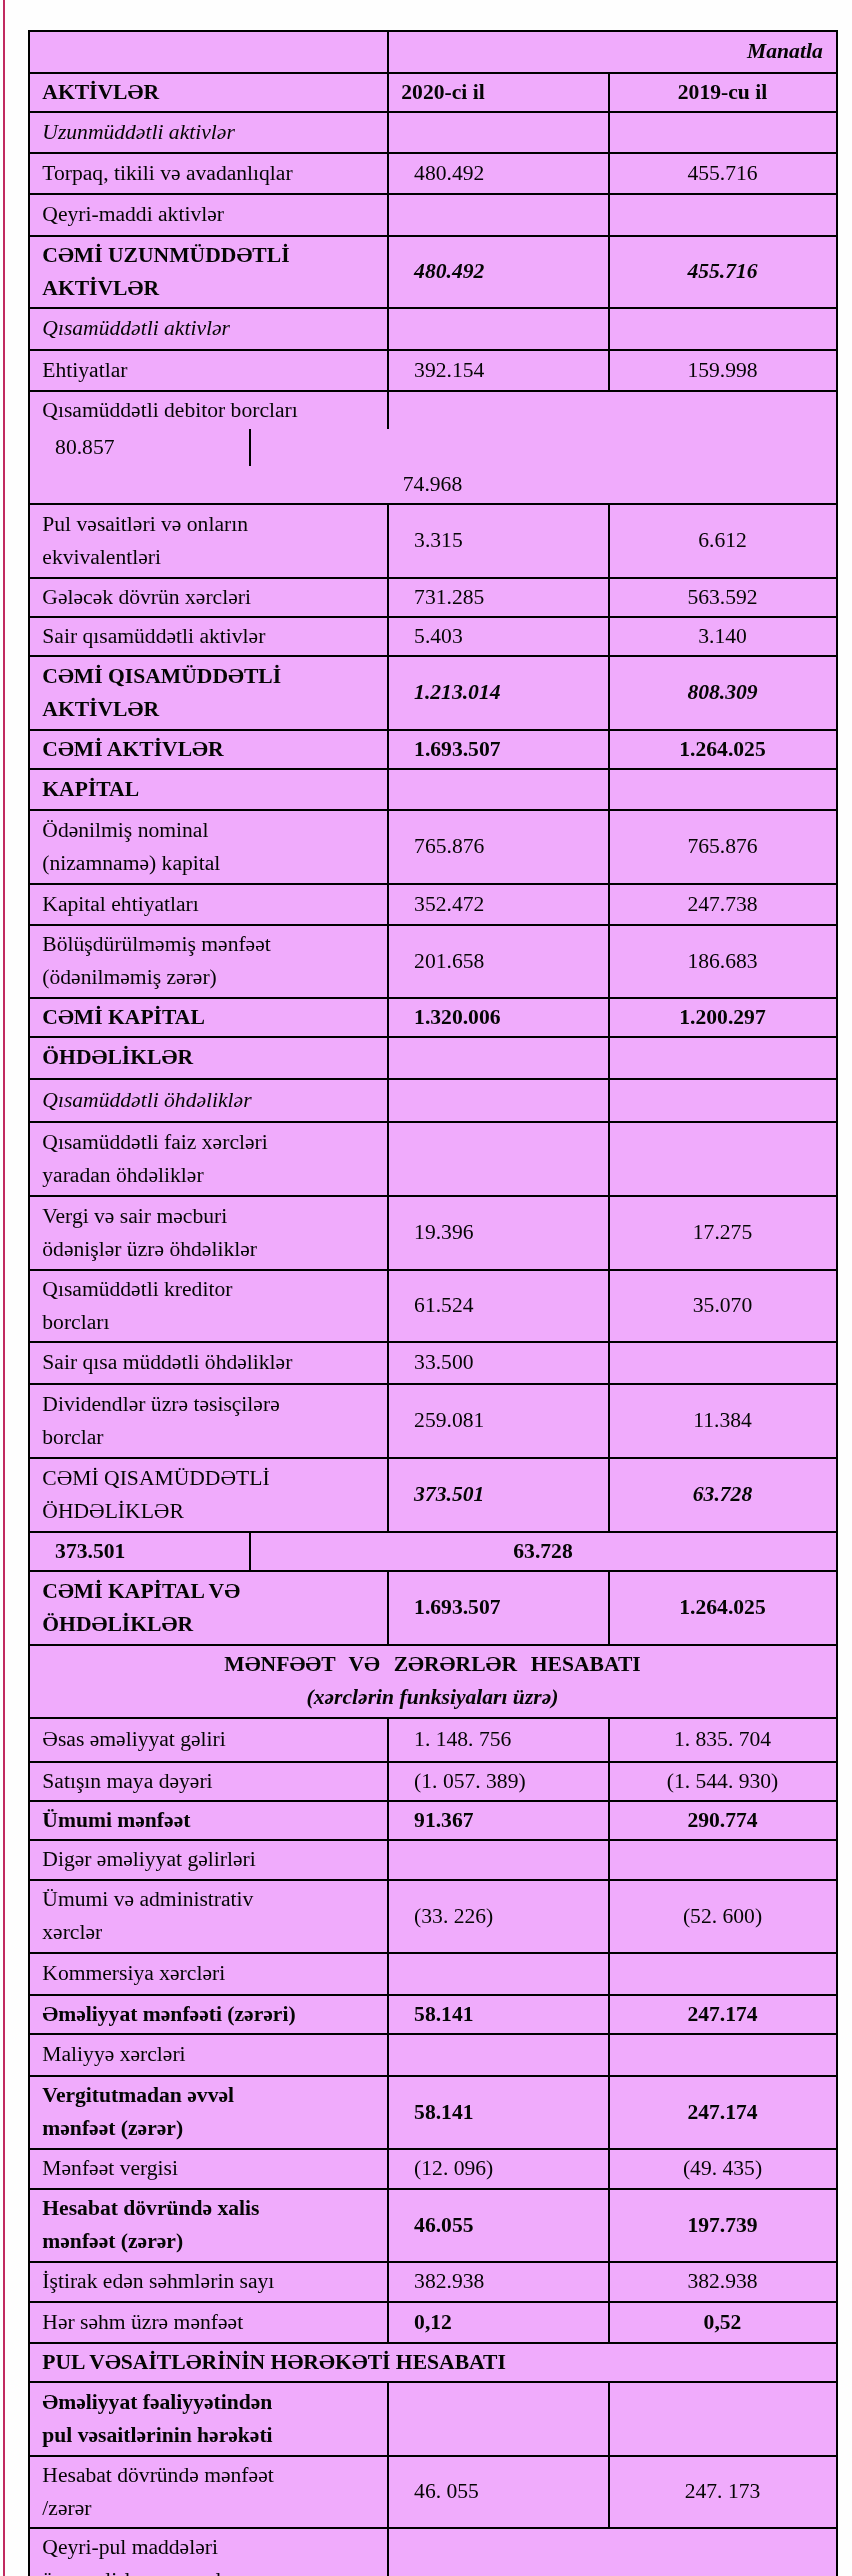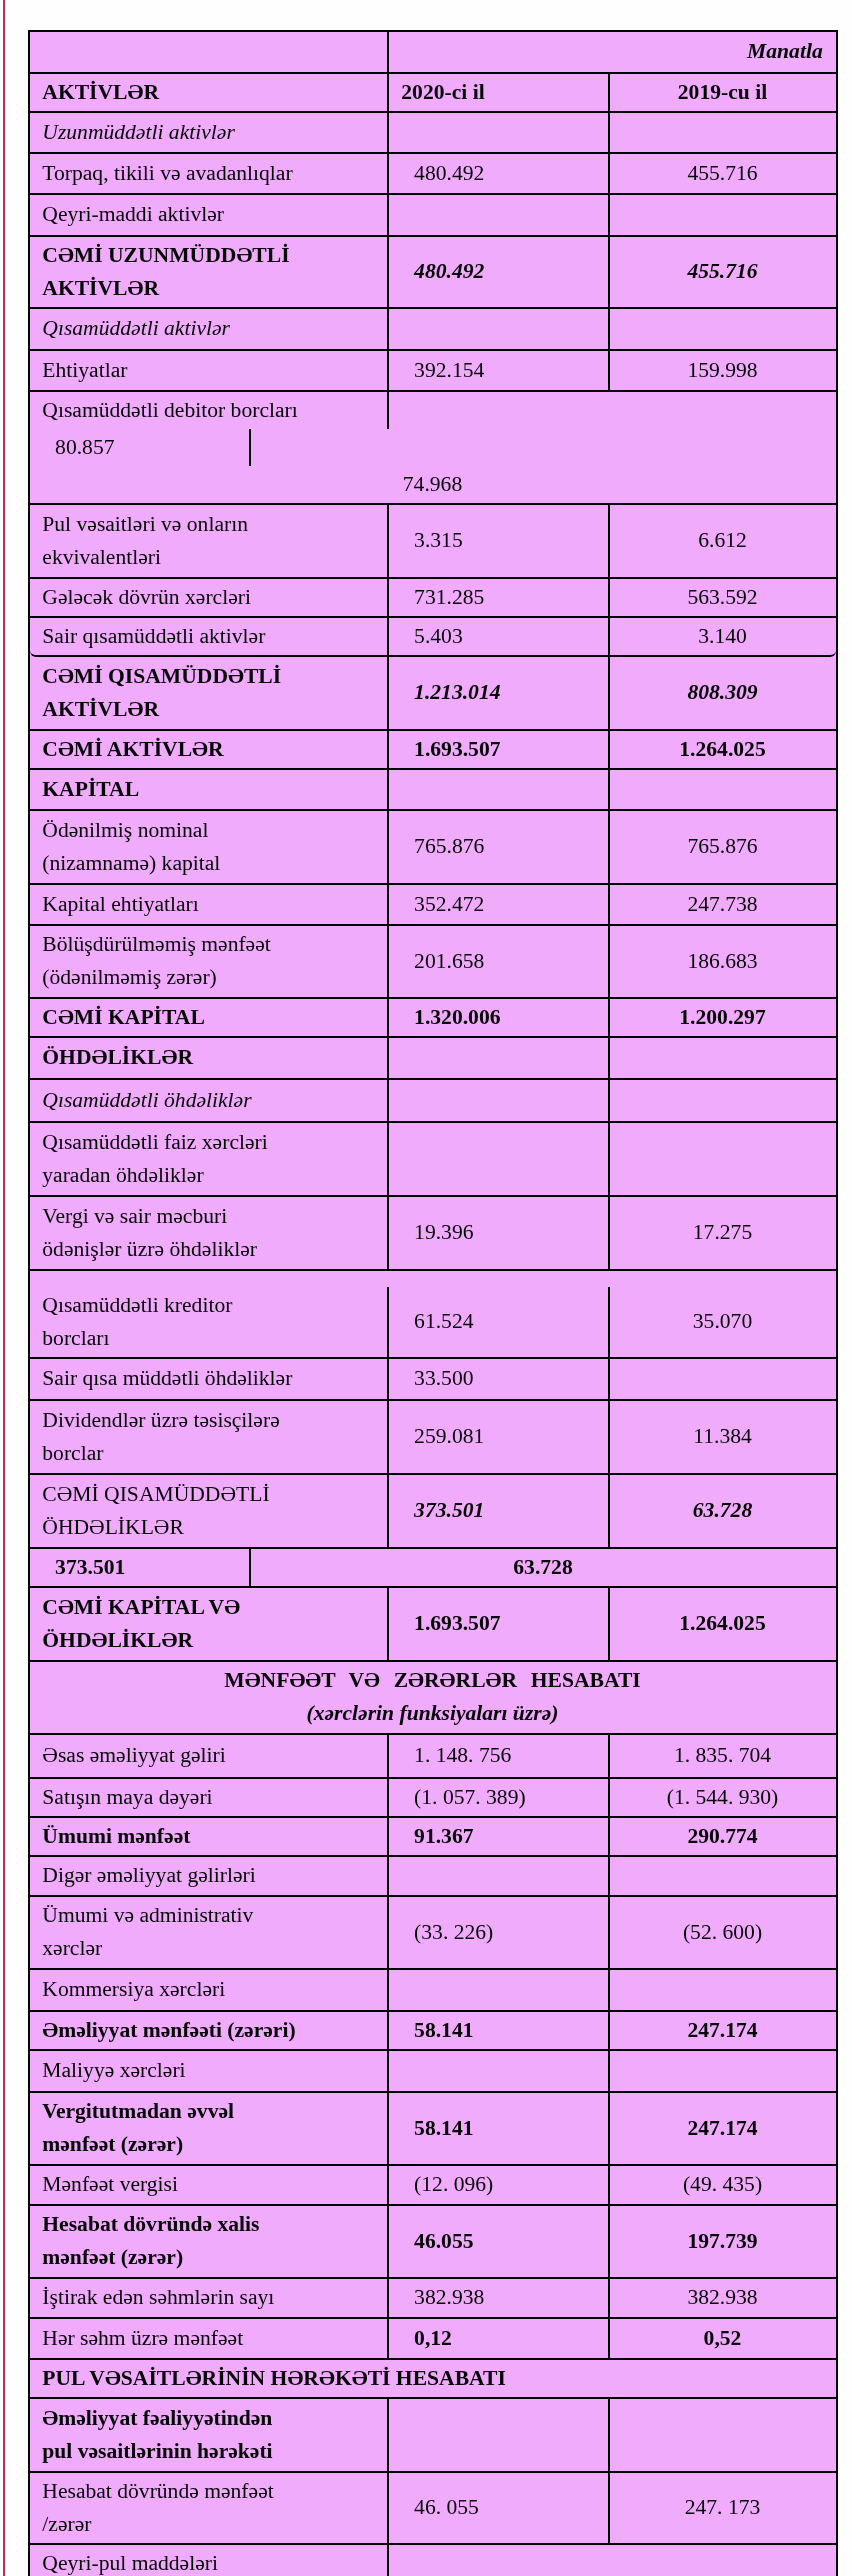--- a/index.html
+++ b/index.html
@@ -81,21 +81,21 @@
       <div class="cell c1">Pul vəsaitləri və onların
 ekvivalentləri</div>
       <div class="cell c2">3.315</div>
       <div class="cell c3">6.612</div>
     </div>
     <div class="row" style="min-height: 39px;">
       <div class="cell c1">Gələcək dövrün xərcləri</div>
       <div class="cell c2">731.285</div>
       <div class="cell c3">563.592</div>
     </div>
-    <div class="row" style="min-height: 39px; border-radius: 6px;">
+    <div class="row" style="min-height: 39px;">
       <div class="cell c1">Sair qısamüddətli aktivlər</div>
       <div class="cell c2">5.403</div>
       <div class="cell c3">3.140</div>
     </div>
     <div class="row" style="min-height: 74px;">
       <div class="cell c1 b">CƏMİ QISAMÜDDƏTLİ
 AKTİVLƏR</div>
       <div class="cell c2 b i">1.213.014</div>
       <div class="cell c3 b i">808.309</div>
     </div>
@@ -146,21 +146,21 @@
 yaradan öhdəliklər</div>
       <div class="cell c2"></div>
       <div class="cell c3"></div>
     </div>
     <div class="row" style="min-height: 74px;">
       <div class="cell c1">Vergi və sair məcburi
 ödənişlər üzrə öhdəliklər</div>
       <div class="cell c2">19.396</div>
       <div class="cell c3">17.275</div>
     </div>
-    <div class="row" style="min-height: 72px; margin-top: 16px;">
+    <div class="row" style="min-height: 72px;">
       <div class="cell c1">Qısamüddətli kreditor
 borcları</div>
       <div class="cell c2">61.524</div>
       <div class="cell c3">35.070</div>
     </div>
     <div class="row" style="min-height: 42px;">
       <div class="cell c1">Sair qısa müddətli öhdəliklər</div>
       <div class="cell c2">33.500</div>
       <div class="cell c3"></div>
     </div>

